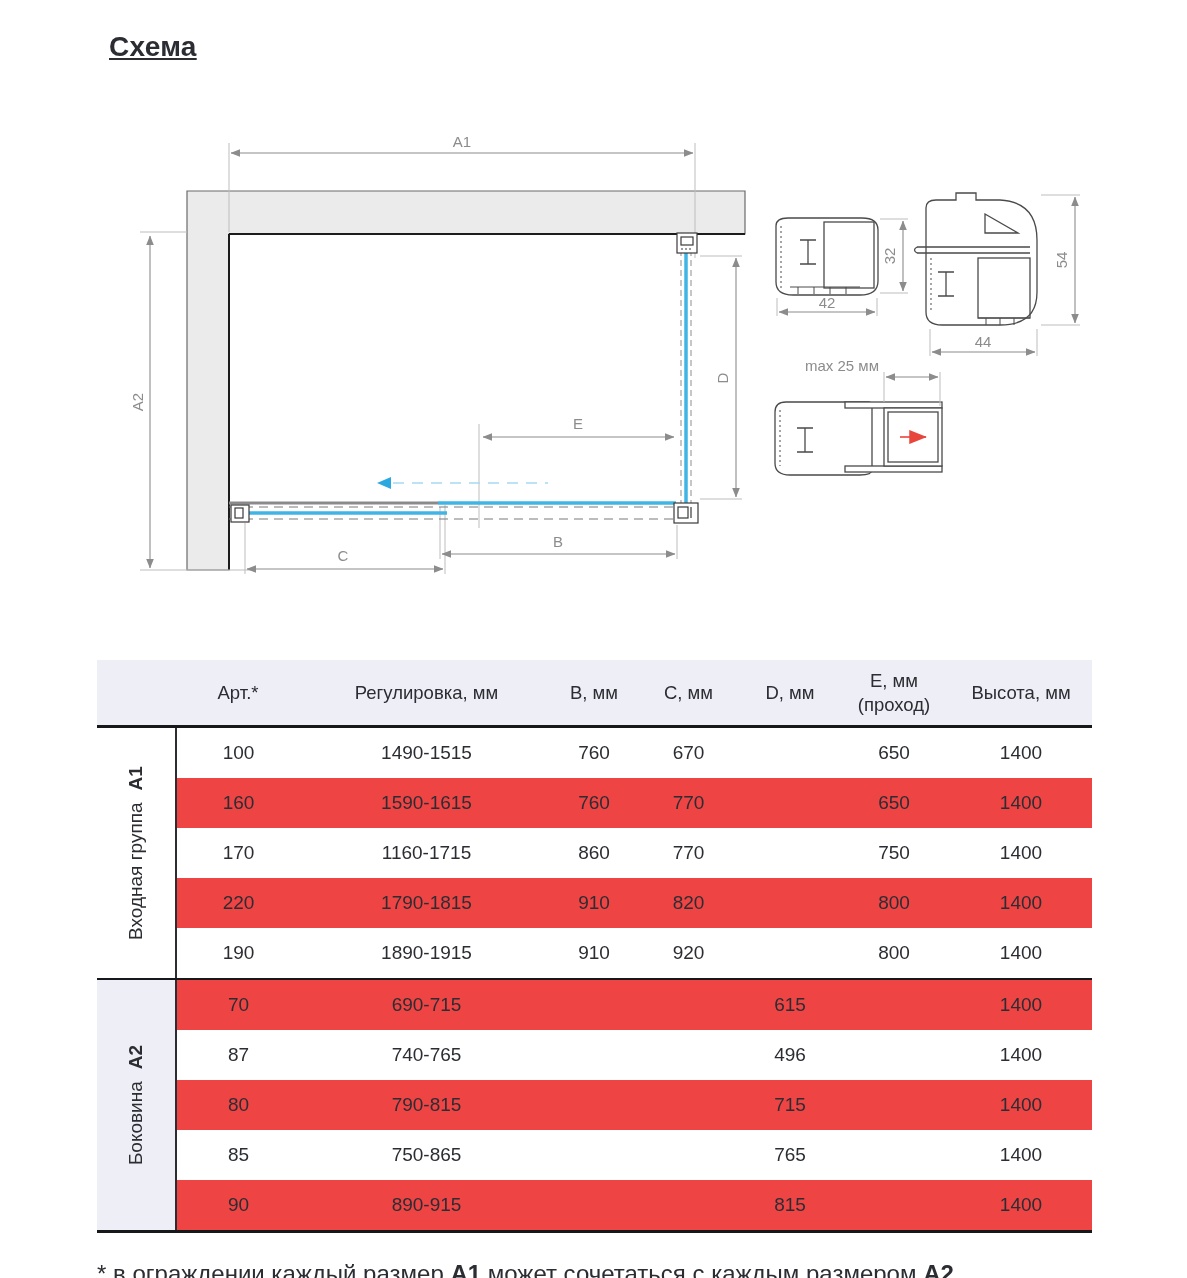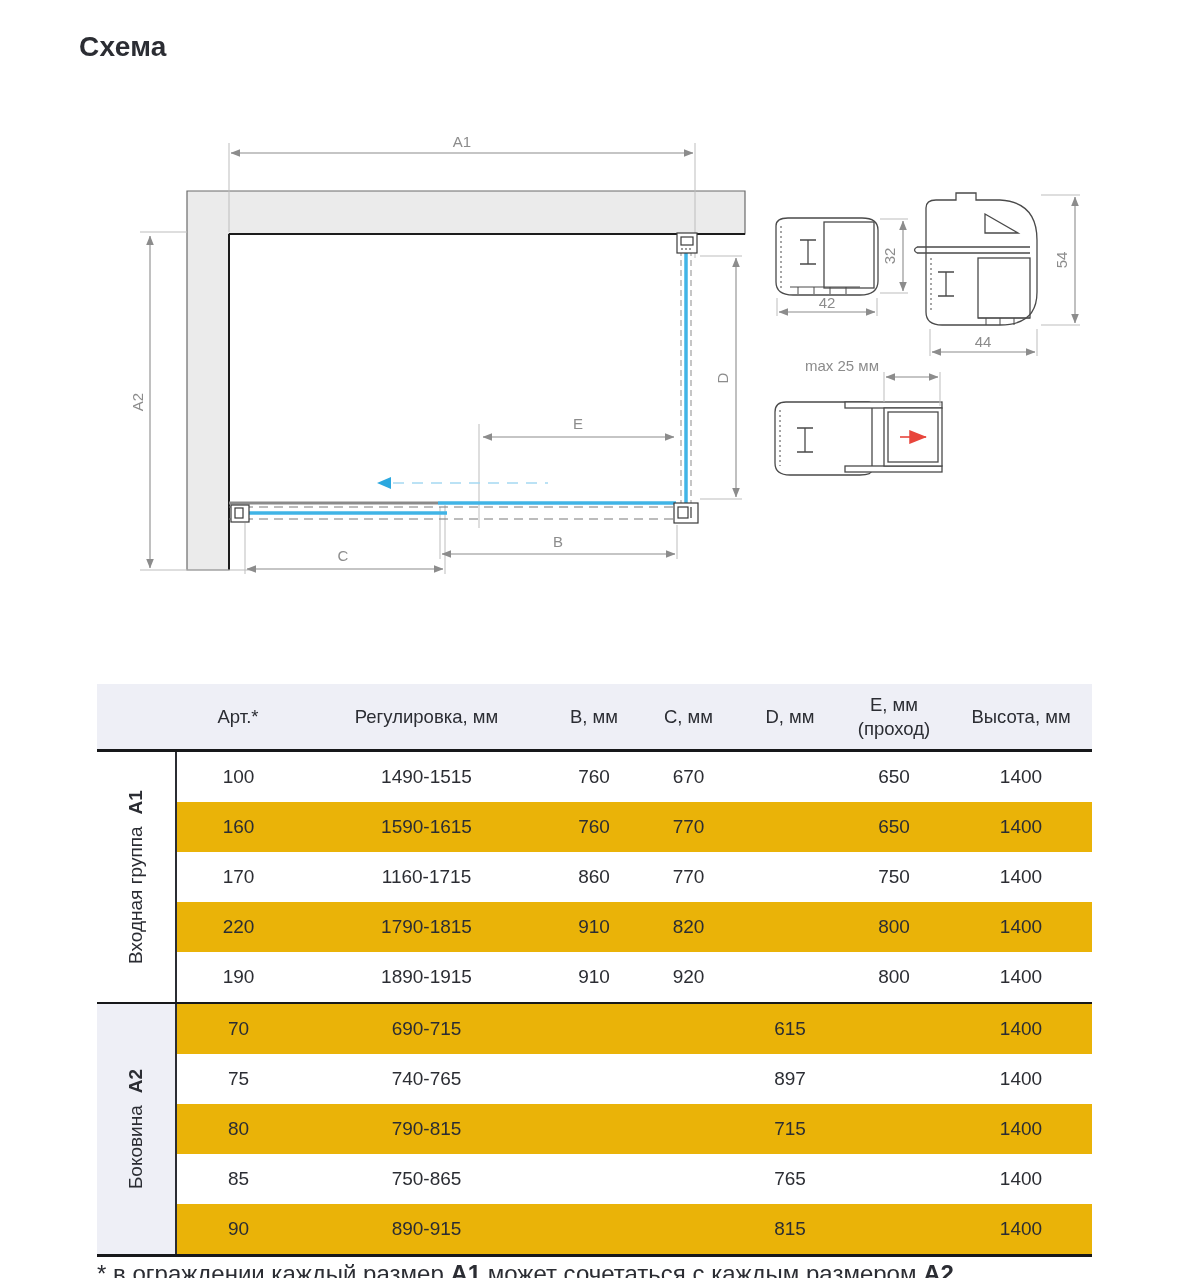--- a/index.html
+++ b/index.html
@@ -1,36 +1,36 @@
 <!DOCTYPE html>
 <html><head>
 <meta charset="utf-8">
 <style>
   html,body{margin:0;padding:0;}
   body{
     width:1187px;height:1278px;position:relative;background:#ffffff;
     font-family:"Liberation Sans",sans-serif;color:#2b2d33;overflow:hidden;
   }
   .page-title{
-    position:absolute;left:79px;top:10px;font-size:28px;font-weight:700;
-    letter-spacing:.3px;line-height:36px;
+    position:absolute;left:109px;top:10px;font-size:28px;font-weight:700;
+    letter-spacing:.3px;line-height:36px;text-decoration:underline;
   }
   .diagram-wrap{position:absolute;left:0;top:0;width:1055px;height:630px;}
   svg text{font-family:"Liberation Sans",sans-serif;}
   .dimtxt{fill:#8c8c8c;font-size:15px;}
   .spec-table{
-    position:absolute;left:97px;top:684px;width:995px;
+    position:absolute;left:97px;top:660px;width:995px;
     border-collapse:collapse;table-layout:fixed;font-size:19px;
   }
   .spec-table th,.spec-table td{padding:0;text-align:center;vertical-align:middle;font-weight:400;}
   .spec-table thead th{
     height:65px;background:#eeeff6;font-size:18.5px;border-bottom:3px solid #17181a;
   }
   .spec-table tbody td{height:50px;}
-  .spec-table tbody tr.alt td{background:#eab308;}
+  .spec-table tbody tr.alt td{background:#ef4444;}
   .group-label{
     border-right:2px solid #2b2d33;position:relative;background:#ffffff;
   }
   .group-label.g2bg{background:#eeeff6;}
   .rot{position:absolute;inset:0;display:flex;align-items:center;justify-content:center;}
   .rot-inner{transform:rotate(-90deg);white-space:nowrap;font-size:19px;display:flex;gap:12px;align-items:baseline;}
   .rot-inner b{font-weight:700;}
   tbody.g1 tr.last td,tbody.g1 th.group-label{border-bottom:2px solid #17181a;}
   tbody.g2 tr.last td,tbody.g2 th.group-label{border-bottom:3px solid #17181a;}
   .hdr-2line div{line-height:24px;}
@@ -263,25 +263,25 @@
       </th>
       <td>70</td>
       <td>690-715</td>
       <td></td>
       <td></td>
       <td>615</td>
       <td></td>
       <td>1400</td>
     </tr>
     <tr>
-      <td>75</td>
+      <td>87</td>
       <td>740-765</td>
       <td></td>
       <td></td>
-      <td>897</td>
+      <td>496</td>
       <td></td>
       <td>1400</td>
     </tr>
     <tr class="alt">
       <td>80</td>
       <td>790-815</td>
       <td></td>
       <td></td>
       <td>715</td>
       <td></td>

